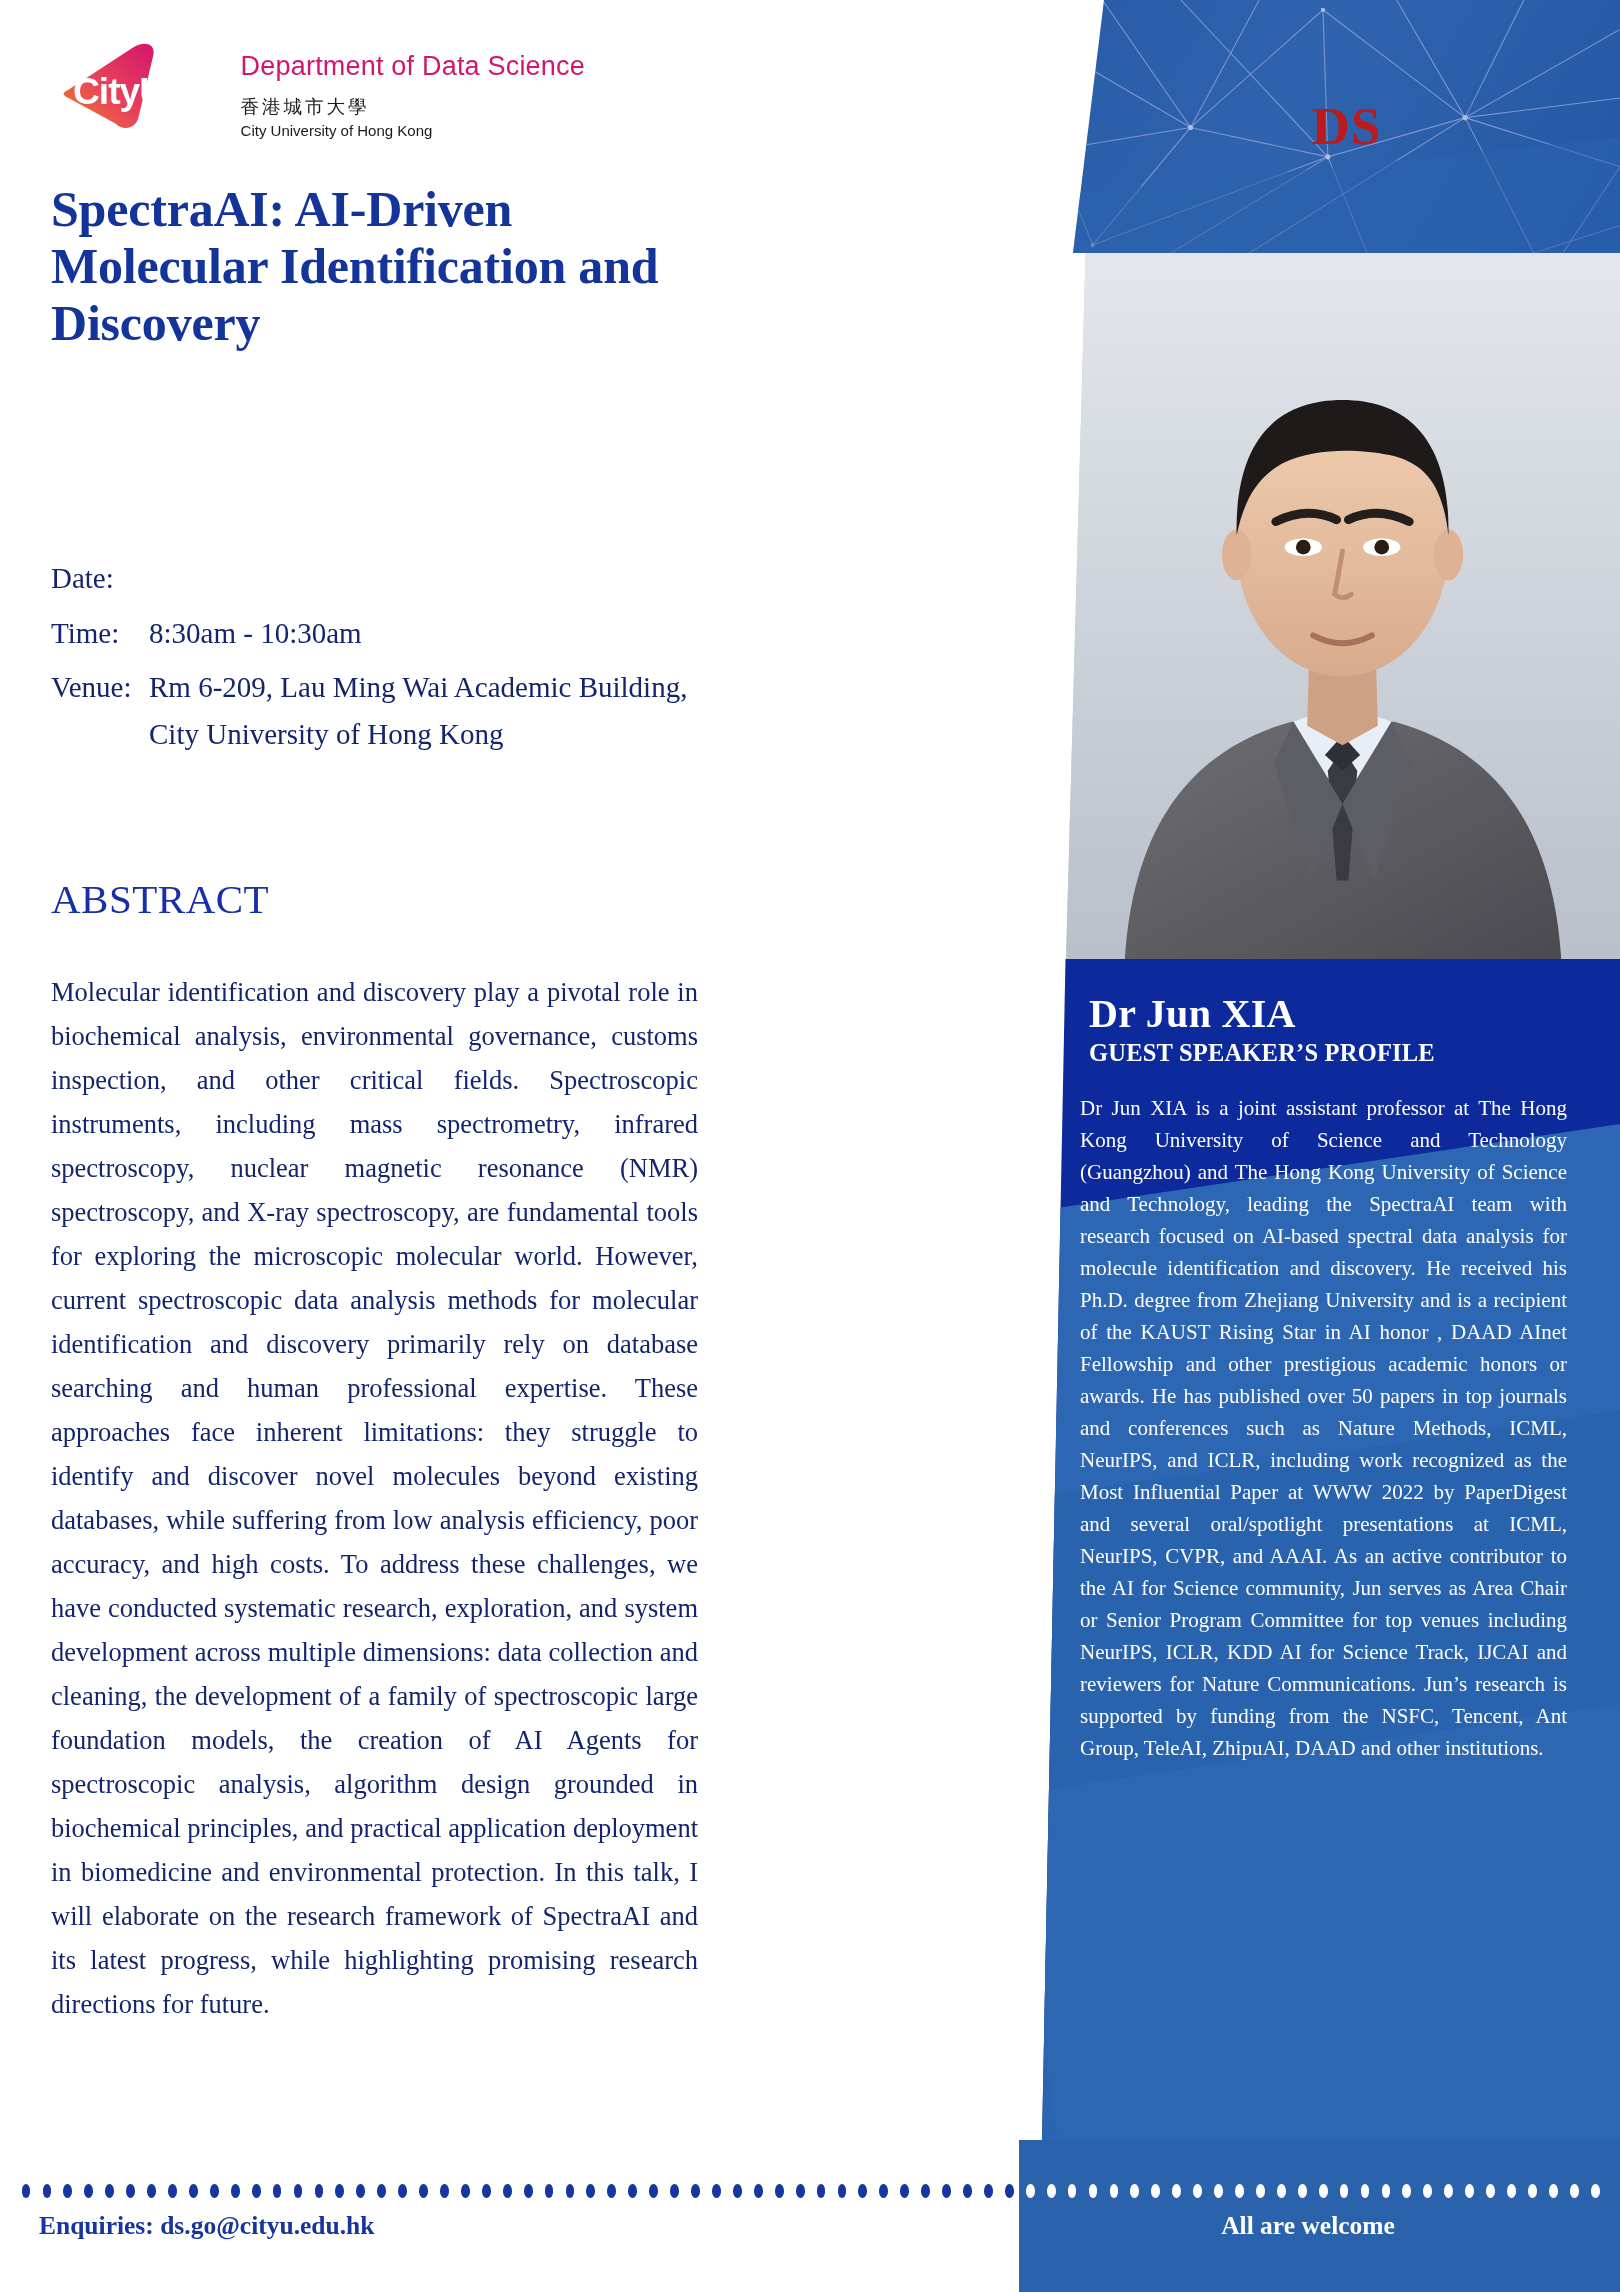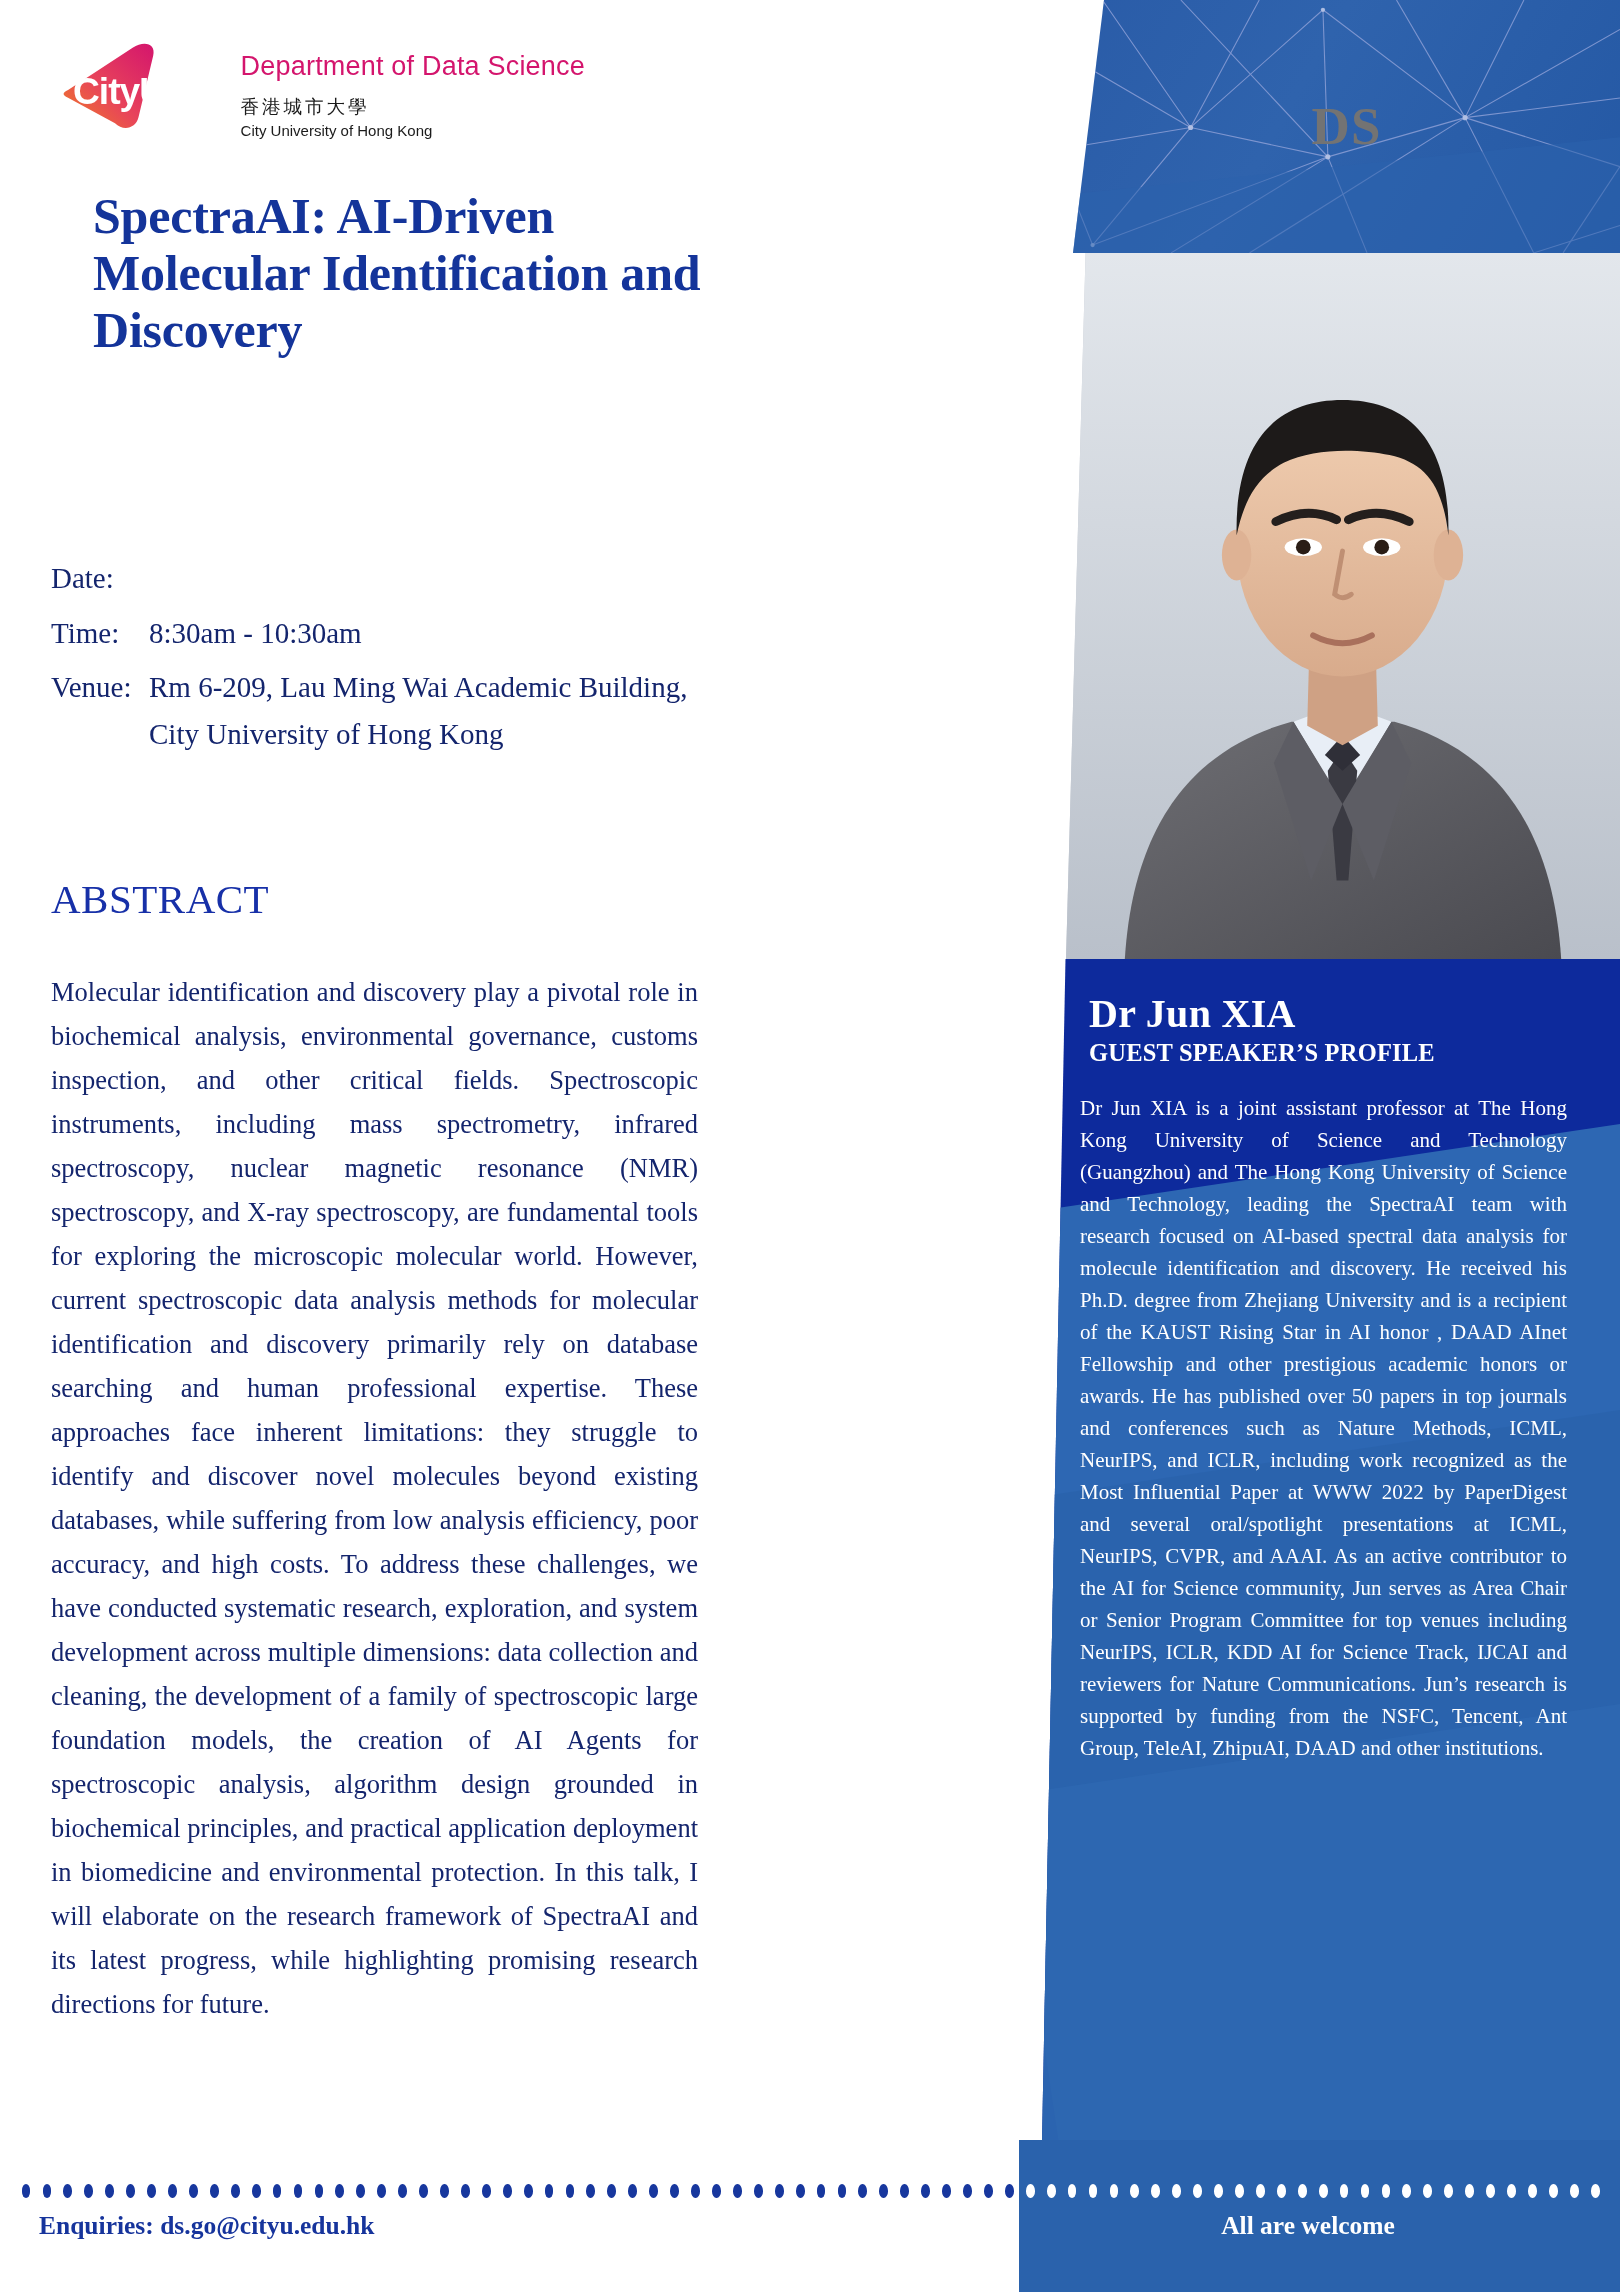--- a/index.html
+++ b/index.html
@@ -22,21 +22,21 @@
     clip-path: polygon(31px 0, 547px 0, 547px 253px, 0 253px);
     overflow: hidden;
   }
   #right-banner .netsvg { position:absolute; inset:0; }
   #banner-title {
     position: absolute;
     top: 0; left: 1073px;
     width: 547px; height: 253px;
     display: flex; flex-direction: column;
     align-items: center; justify-content: center;
-    color: #737373;
+    color: #b91c1c;
     font-weight: bold;
     font-size: 53px;
     line-height: 1.12;
     letter-spacing: 1px;
     text-align: center;
     z-index: 5;
     pointer-events: none;
   }
 
   
@@ -108,28 +108,27 @@
   #dept-zh {
     font-family: "DejaVu Sans", sans-serif;
     color: #1b1b1b; font-size: 18.6px; letter-spacing: 2.9px; margin-top: 11.8px;
   }
   #dept-sub {
     font-family: "Liberation Sans", "DejaVu Sans", sans-serif;
     color: #1b1b1b; font-size: 15px; margin-top: 2px;
   }
 
   #seminar-title {
-    position: absolute; top: 188px; left: 51px;
+    position: absolute; top: 181px; left: 51px;
     width: 647px;
     color: #14349a;
     font-weight: bold;
     font-size: 50px;
     line-height: 1.14;
     letter-spacing: -0.2px;
-    margin-left: 42px;
   }
 
   #details {
     position: absolute; top: 564px; left: 51px;
     width: 657px;
     color: #14256d;
     font-size: 29px;
     line-height: 1.0;
   }
   .detail-row { display: flex; margin-bottom: 25.5px; }

